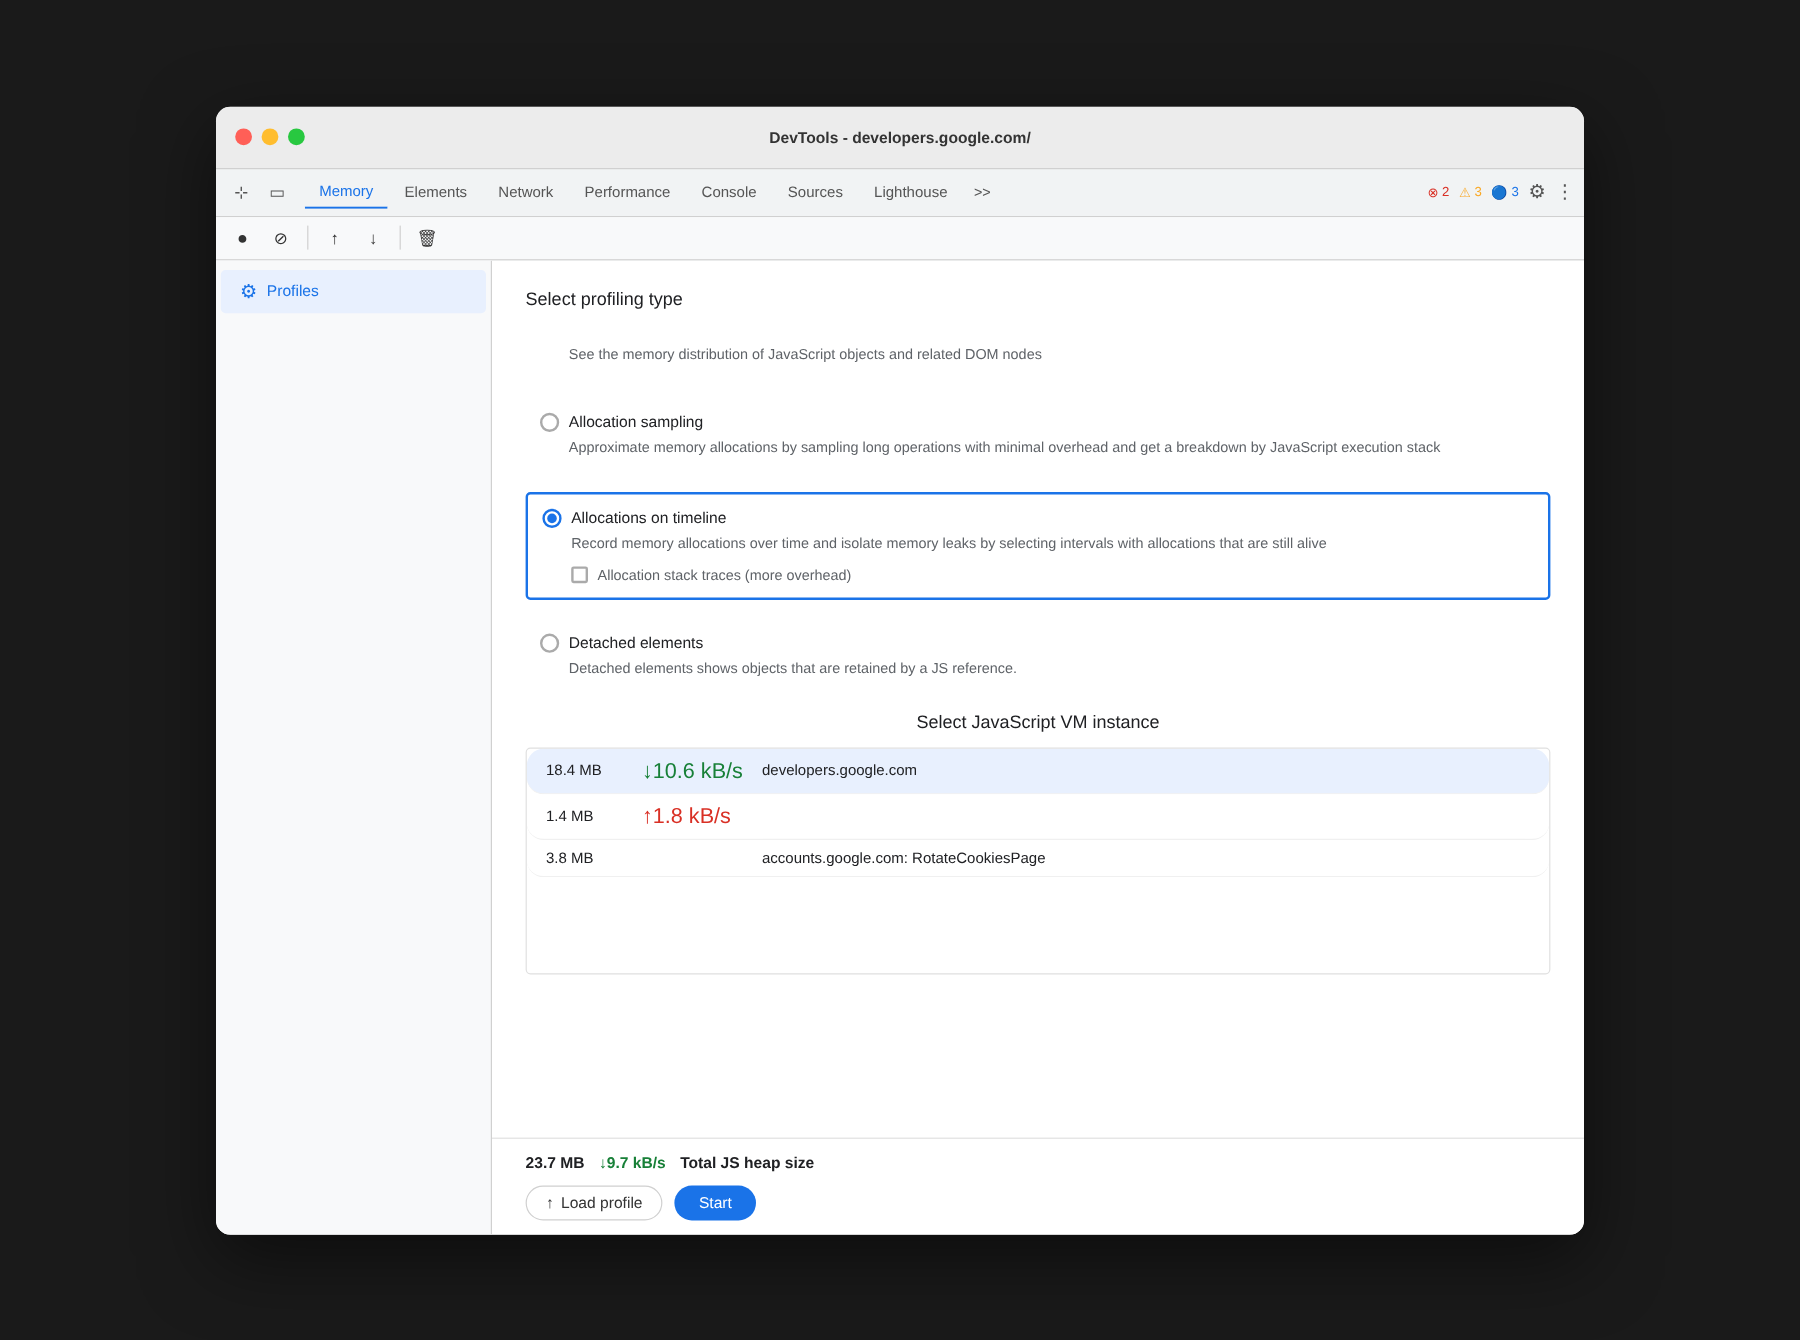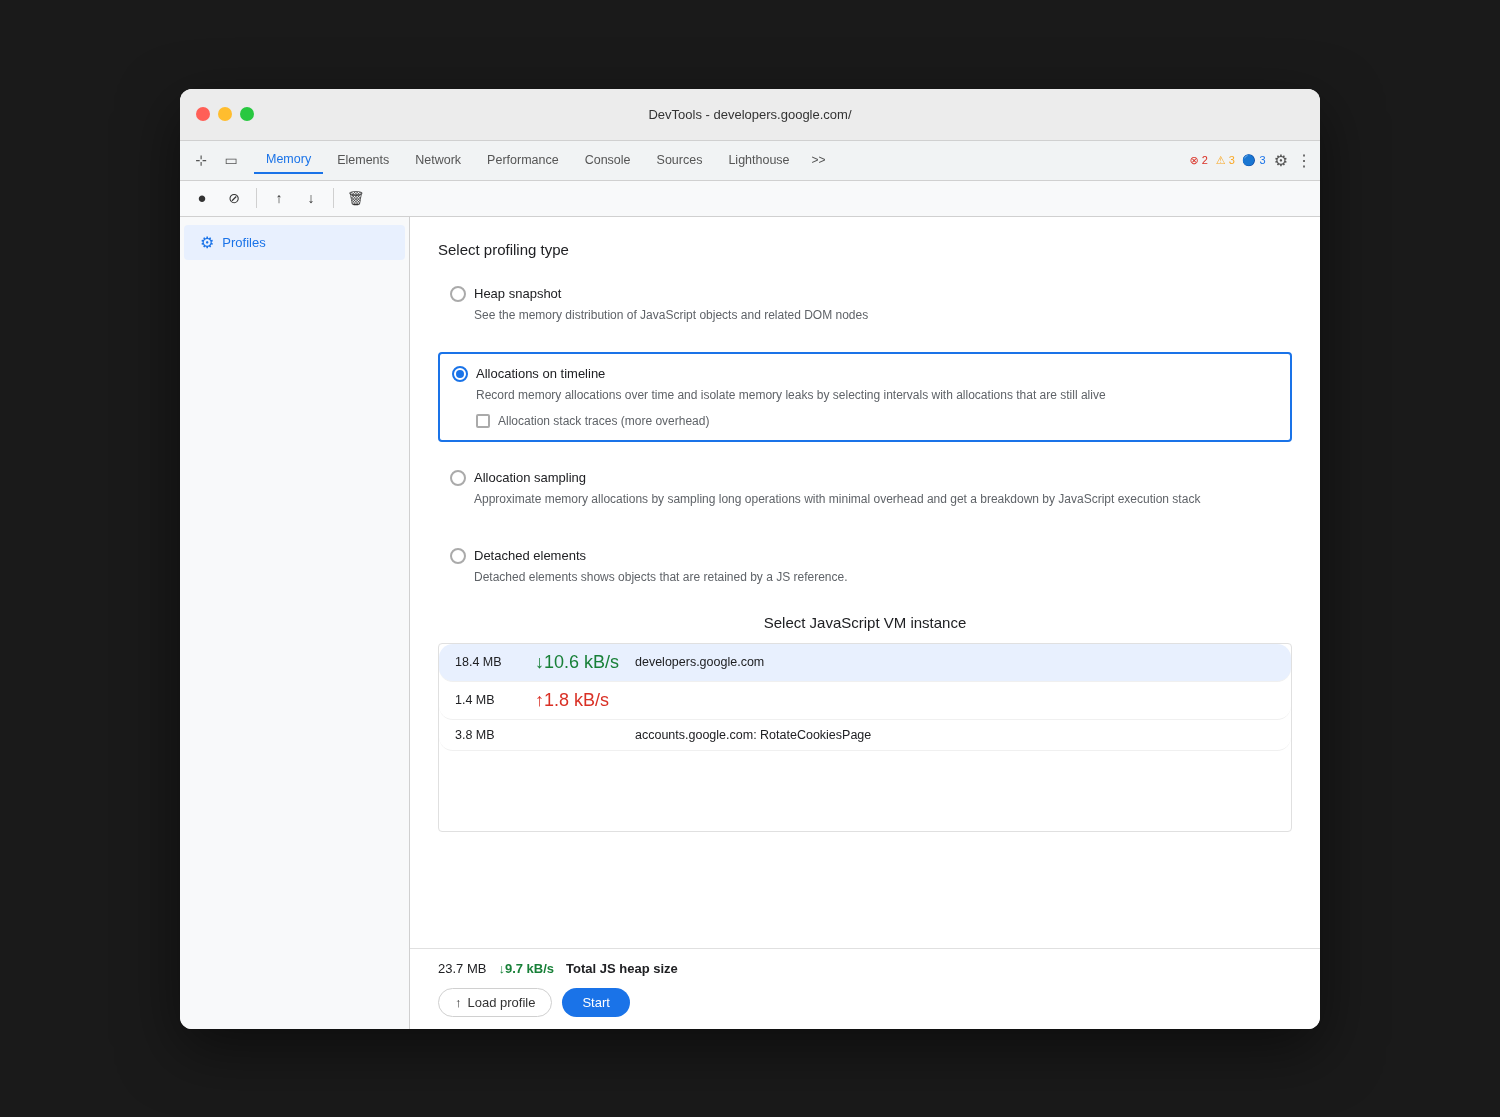--- a/index.html
+++ b/index.html
@@ -42,21 +42,21 @@
       border-radius: 50%;
     }
     .tl-red { background: #ff5f57; }
     .tl-yellow { background: #ffbd2e; }
     .tl-green { background: #28c840; }
     .titlebar-title {
       position: absolute;
       left: 50%;
       transform: translateX(-50%);
       font-size: 13px;
-      font-weight: 400;
+      font-weight: 700;
       color: #333;
     }
     
     .tabbar {
       background: #f1f3f4;
       border-bottom: 1px solid #d0d0d0;
       display: flex;
       align-items: center;
       padding: 0 8px;
       height: 40px;
@@ -306,21 +306,21 @@
       background: #fff;
     }
     .footer-stats {
       display: flex;
       align-items: center;
       gap: 12px;
       margin-bottom: 12px;
     }
     .stat-size {
       font-size: 13px;
-      font-weight: 400;
+      font-weight: 700;
       color: #202124;
     }
     .stat-speed {
       font-size: 13px;
       font-weight: 600;
       color: #188038;
     }
     .stat-label {
       font-size: 13px;
       font-weight: 600;
@@ -406,45 +406,41 @@
         <span class="sidebar-item-icon">⚙</span>
         <span>Profiles</span>
       </div>
     </div>
 
     <div style="flex:1; display:flex; flex-direction:column; overflow:hidden;">
       <div class="content">
         <div class="section-title">Select profiling type</div>
 
         <div class="profile-option">
+          <div class="option-desc">See the memory distribution of JavaScript objects and related DOM nodes</div>
+        </div>
+
+        <div class="profile-option">
           <div class="profile-option-header">
             <div class="radio-btn"></div>
-            <span class="option-label">Heap snapshot</span>
-          </div>
-          <div class="option-desc">See the memory distribution of JavaScript objects and related DOM nodes</div>
+            <span class="option-label">Allocation sampling</span>
+          </div>
+          <div class="option-desc">Approximate memory allocations by sampling long operations with minimal overhead and get a breakdown by JavaScript execution stack</div>
         </div>
 
         <div class="profile-option selected">
           <div class="profile-option-header">
             <div class="radio-btn checked"></div>
             <span class="option-label">Allocations on timeline</span>
           </div>
           <div class="option-desc">Record memory allocations over time and isolate memory leaks by selecting intervals with allocations that are still alive</div>
           <div class="checkbox-row">
             <div class="checkbox-box"></div>
             <span class="checkbox-label">Allocation stack traces (more overhead)</span>
           </div>
-        </div>
-
-        <div class="profile-option">
-          <div class="profile-option-header">
-            <div class="radio-btn"></div>
-            <span class="option-label">Allocation sampling</span>
-          </div>
-          <div class="option-desc">Approximate memory allocations by sampling long operations with minimal overhead and get a breakdown by JavaScript execution stack</div>
         </div>
 
         <div class="profile-option">
           <div class="profile-option-header">
             <div class="radio-btn"></div>
             <span class="option-label">Detached elements</span>
           </div>
           <div class="option-desc">Detached elements shows objects that are retained by a JS reference.</div>
         </div>
 

